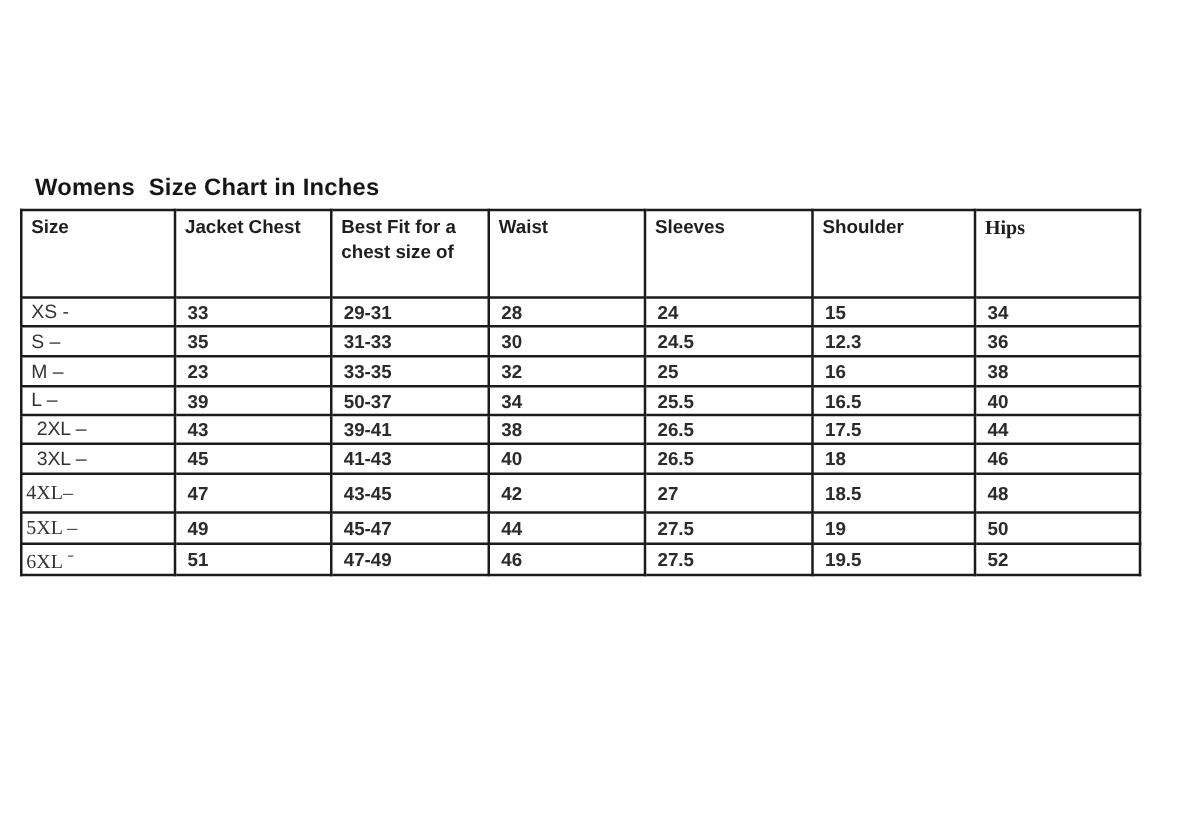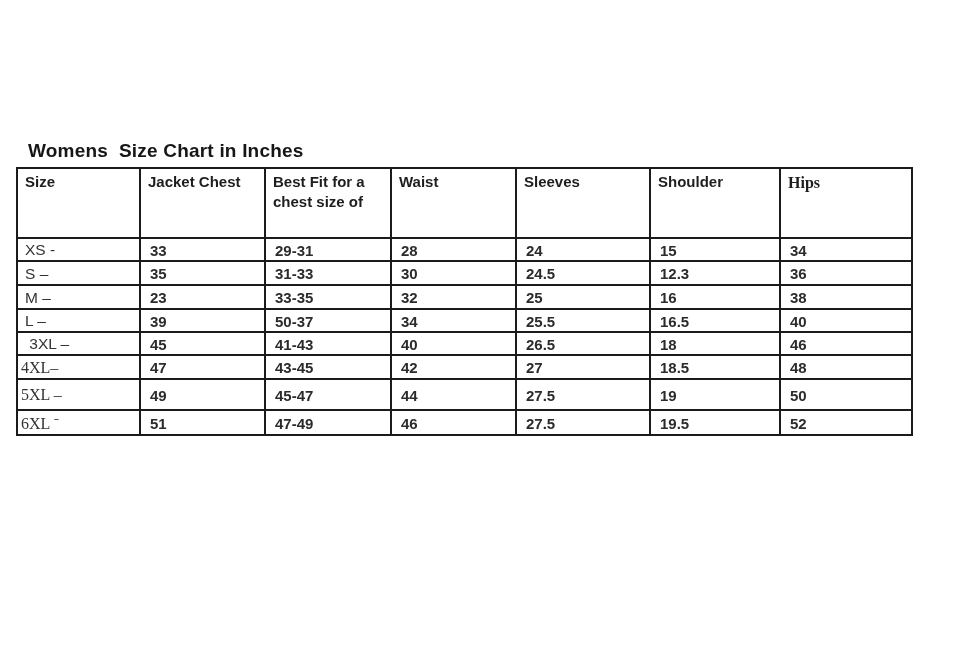--- a/index.html
+++ b/index.html
@@ -144,20 +144,29 @@
           <tr>
             <td class="size-cell">L –</td>
             <td class="value-cell">39</td>
             <td class="value-cell">50-37</td>
             <td class="value-cell">34</td>
             <td class="value-cell">25.5</td>
             <td class="value-cell">16.5</td>
             <td class="value-cell">40</td>
           </tr>
           <tr>
+            <td class="size-cell"> 2XL –</td>
+            <td class="value-cell">43</td>
+            <td class="value-cell">39-41</td>
+            <td class="value-cell">38</td>
+            <td class="value-cell">26.5</td>
+            <td class="value-cell">17.5</td>
+            <td class="value-cell">44</td>
+          </tr>
+          <tr>
             <td class="size-cell"> 3XL –</td>
             <td class="value-cell">45</td>
             <td class="value-cell">41-43</td>
             <td class="value-cell">40</td>
             <td class="value-cell">26.5</td>
             <td class="value-cell">18</td>
             <td class="value-cell">46</td>
           </tr>
           <tr>
             <td class="size-cell serif">4XL–</td>

